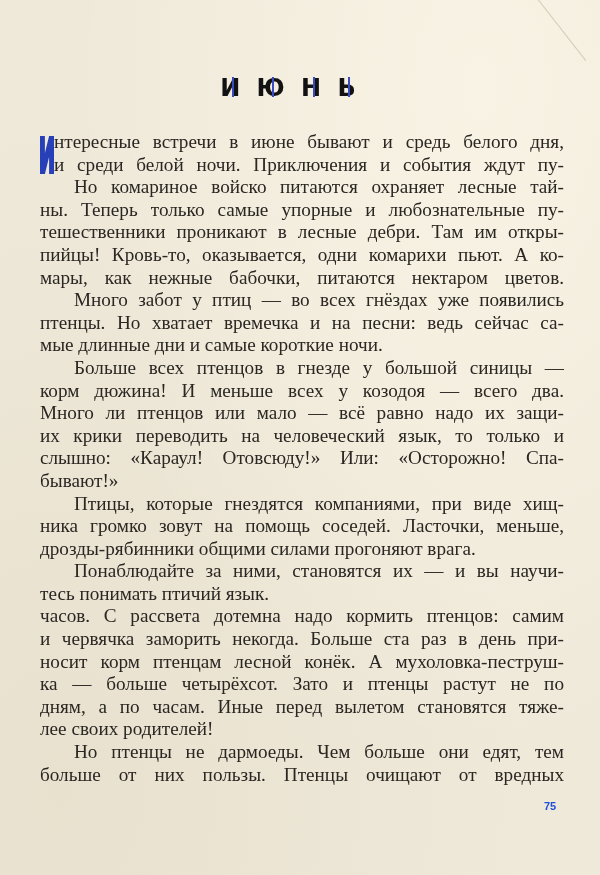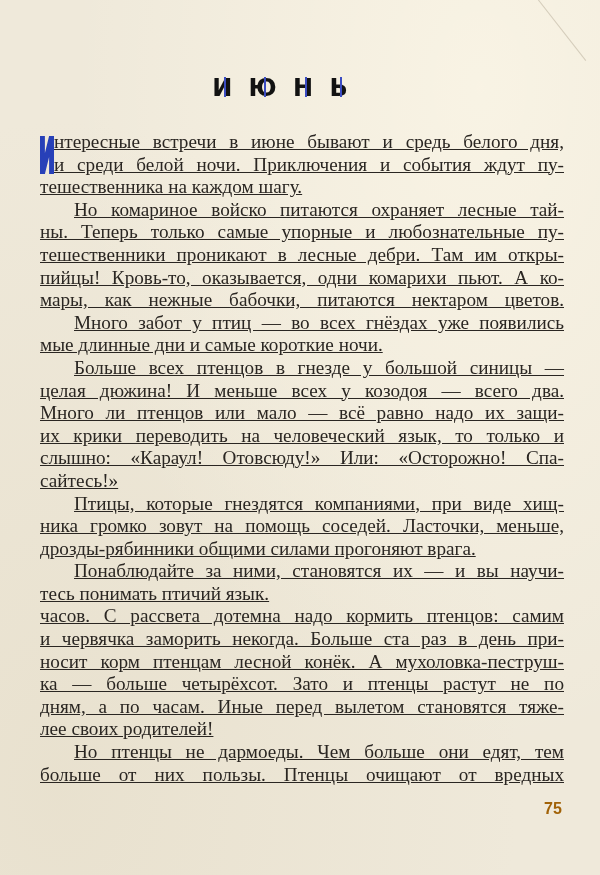--- a/index.html
+++ b/index.html
@@ -11,78 +11,78 @@
         radial-gradient(ellipse at 10% 90%, rgba(220,210,185,0.35), rgba(0,0,0,0) 60%);
       position: relative;
       font-family: "Liberation Serif", "DejaVu Serif", serif;
       color: #2a2622;
     }
     .crease {
       position: absolute; left: 530px; top: -10px; width: 1px; height: 90px;
       background: rgba(190,180,160,0.6); transform: rotate(-38deg); transform-origin: top left;
     }
     .title {
-      position: absolute; top: 74px; left: 8px; width: 548px; text-align: center;
+      position: absolute; top: 74px; left: 16px; width: 548px; text-align: center;
       font-family: "DejaVu Sans", "Liberation Sans", sans-serif;
       font-weight: 900; font-size: 24px; letter-spacing: 4px; color: #121212;
     }
     .title .ch { display: inline-block; position: relative; }
     .title .ch::after {
       content: ""; position: absolute; left: 48%; top: 3px; width: 2px; height: 20px;
       background: #3b4cc2;
     }
     .text {
       position: absolute; left: 54px; top: 131px; width: 510px;
       font-size: 19.2px; line-height: 22.6px; text-align: justify;
     }
-    .line { display: block; white-space: nowrap; text-align-last: justify; text-align: justify; text-decoration: underline; }
+    .line { display: block; white-space: nowrap; text-align-last: justify; text-align: justify; }
     .line.last { text-align-last: left; }
     .indent { padding-left: 34px; }
     .dropcap {
       position: absolute; left: 40px; top: 136px; width: 14px; height: 38px;
       background: #2740b8; color: transparent;
       clip-path: polygon(0 0, 35% 0, 35% 45%, 65% 0, 100% 0, 100% 100%, 65% 100%, 65% 55%, 35% 100%, 0 100%);
       font-size: 1px;
     }
     .page-number {
       position: absolute; left: 544px; top: 800px;
-      font-family: "Liberation Sans", "DejaVu Sans", sans-serif; font-weight: bold; font-size: 16px; color: #a16207;
+      font-family: "Liberation Sans", "DejaVu Sans", sans-serif; font-weight: bold; font-size: 11px; color: #1d4ed8;
     }
   </style>
 </head>
 <body>
 
 <div class="crease"></div>
 
 <div class="title">
   <span class="ch">И</span>
   <span class="ch">Ю</span>
   <span class="ch">Н</span>
   <span class="ch">Ь</span>
 </div>
 
 <div class="dropcap">И</div>
 
 <div class="text">
   <span class="line">нтересные встречи в июне бывают и средь белого дня,</span>
   <span class="line">и среди белой ночи. Приключения и события ждут пу-</span>
-  <span class="line last" style="margin-left:-14px">тешественника на каждом шагу.</span>
   <span class="line indent" style="margin-left:-14px">Но комариное войско питаются охраняет лесные тай-</span>
   <span class="line" style="margin-left:-14px">ны. Теперь только самые упорные и любознательные пу-</span>
   <span class="line" style="margin-left:-14px">тешественники проникают в лесные дебри. Там им откры-</span>
   <span class="line" style="margin-left:-14px">пийцы! Кровь-то, оказывается, одни комарихи пьют. А ко-</span>
   <span class="line" style="margin-left:-14px">мары, как нежные бабочки, питаются нектаром цветов.</span>
   <span class="line indent" style="margin-left:-14px">Много забот у птиц — во всех гнёздах уже появились</span>
+  <span class="line" style="margin-left:-14px">птенцы. Но хватает времечка и на песни: ведь сейчас са-</span>
   <span class="line last" style="margin-left:-14px">мые длинные дни и самые короткие ночи.</span>
   <span class="line indent" style="margin-left:-14px">Больше всех птенцов в гнезде у большой синицы —</span>
-  <span class="line" style="margin-left:-14px">целая дюжина! И меньше всех у козодоя — всего два.</span>
+  <span class="line" style="margin-left:-14px">корм дюжина! И меньше всех у козодоя — всего два.</span>
   <span class="line" style="margin-left:-14px">Много ли птенцов или мало — всё равно надо их защи-</span>
   <span class="line" style="margin-left:-14px">их крики переводить на человеческий язык, то только и</span>
   <span class="line" style="margin-left:-14px">слышно: «Караул! Отовсюду!» Или: «Осторожно! Спа-</span>
-  <span class="line last" style="margin-left:-14px">сайтесь!»</span>
+  <span class="line last" style="margin-left:-14px">бывают!»</span>
   <span class="line indent" style="margin-left:-14px">Птицы, которые гнездятся компаниями, при виде хищ-</span>
   <span class="line" style="margin-left:-14px">ника громко зовут на помощь соседей. Ласточки, меньше,</span>
   <span class="line last" style="margin-left:-14px">дрозды-рябинники общими силами прогоняют врага.</span>
   <span class="line indent" style="margin-left:-14px">Понаблюдайте за ними, становятся их — и вы научи-</span>
   <span class="line last" style="margin-left:-14px">тесь понимать птичий язык.</span>
   <span class="line" style="margin-left:-14px">часов. С рассвета дотемна надо кормить птенцов: самим</span>
   <span class="line" style="margin-left:-14px">и червячка заморить некогда. Больше ста раз в день при-</span>
   <span class="line" style="margin-left:-14px">носит корм птенцам лесной конёк. А мухоловка-пеструш-</span>
   <span class="line" style="margin-left:-14px">ка — больше четырёхсот. Зато и птенцы растут не по</span>
   <span class="line" style="margin-left:-14px">дням, а по часам. Иные перед вылетом становятся тяже-</span>

